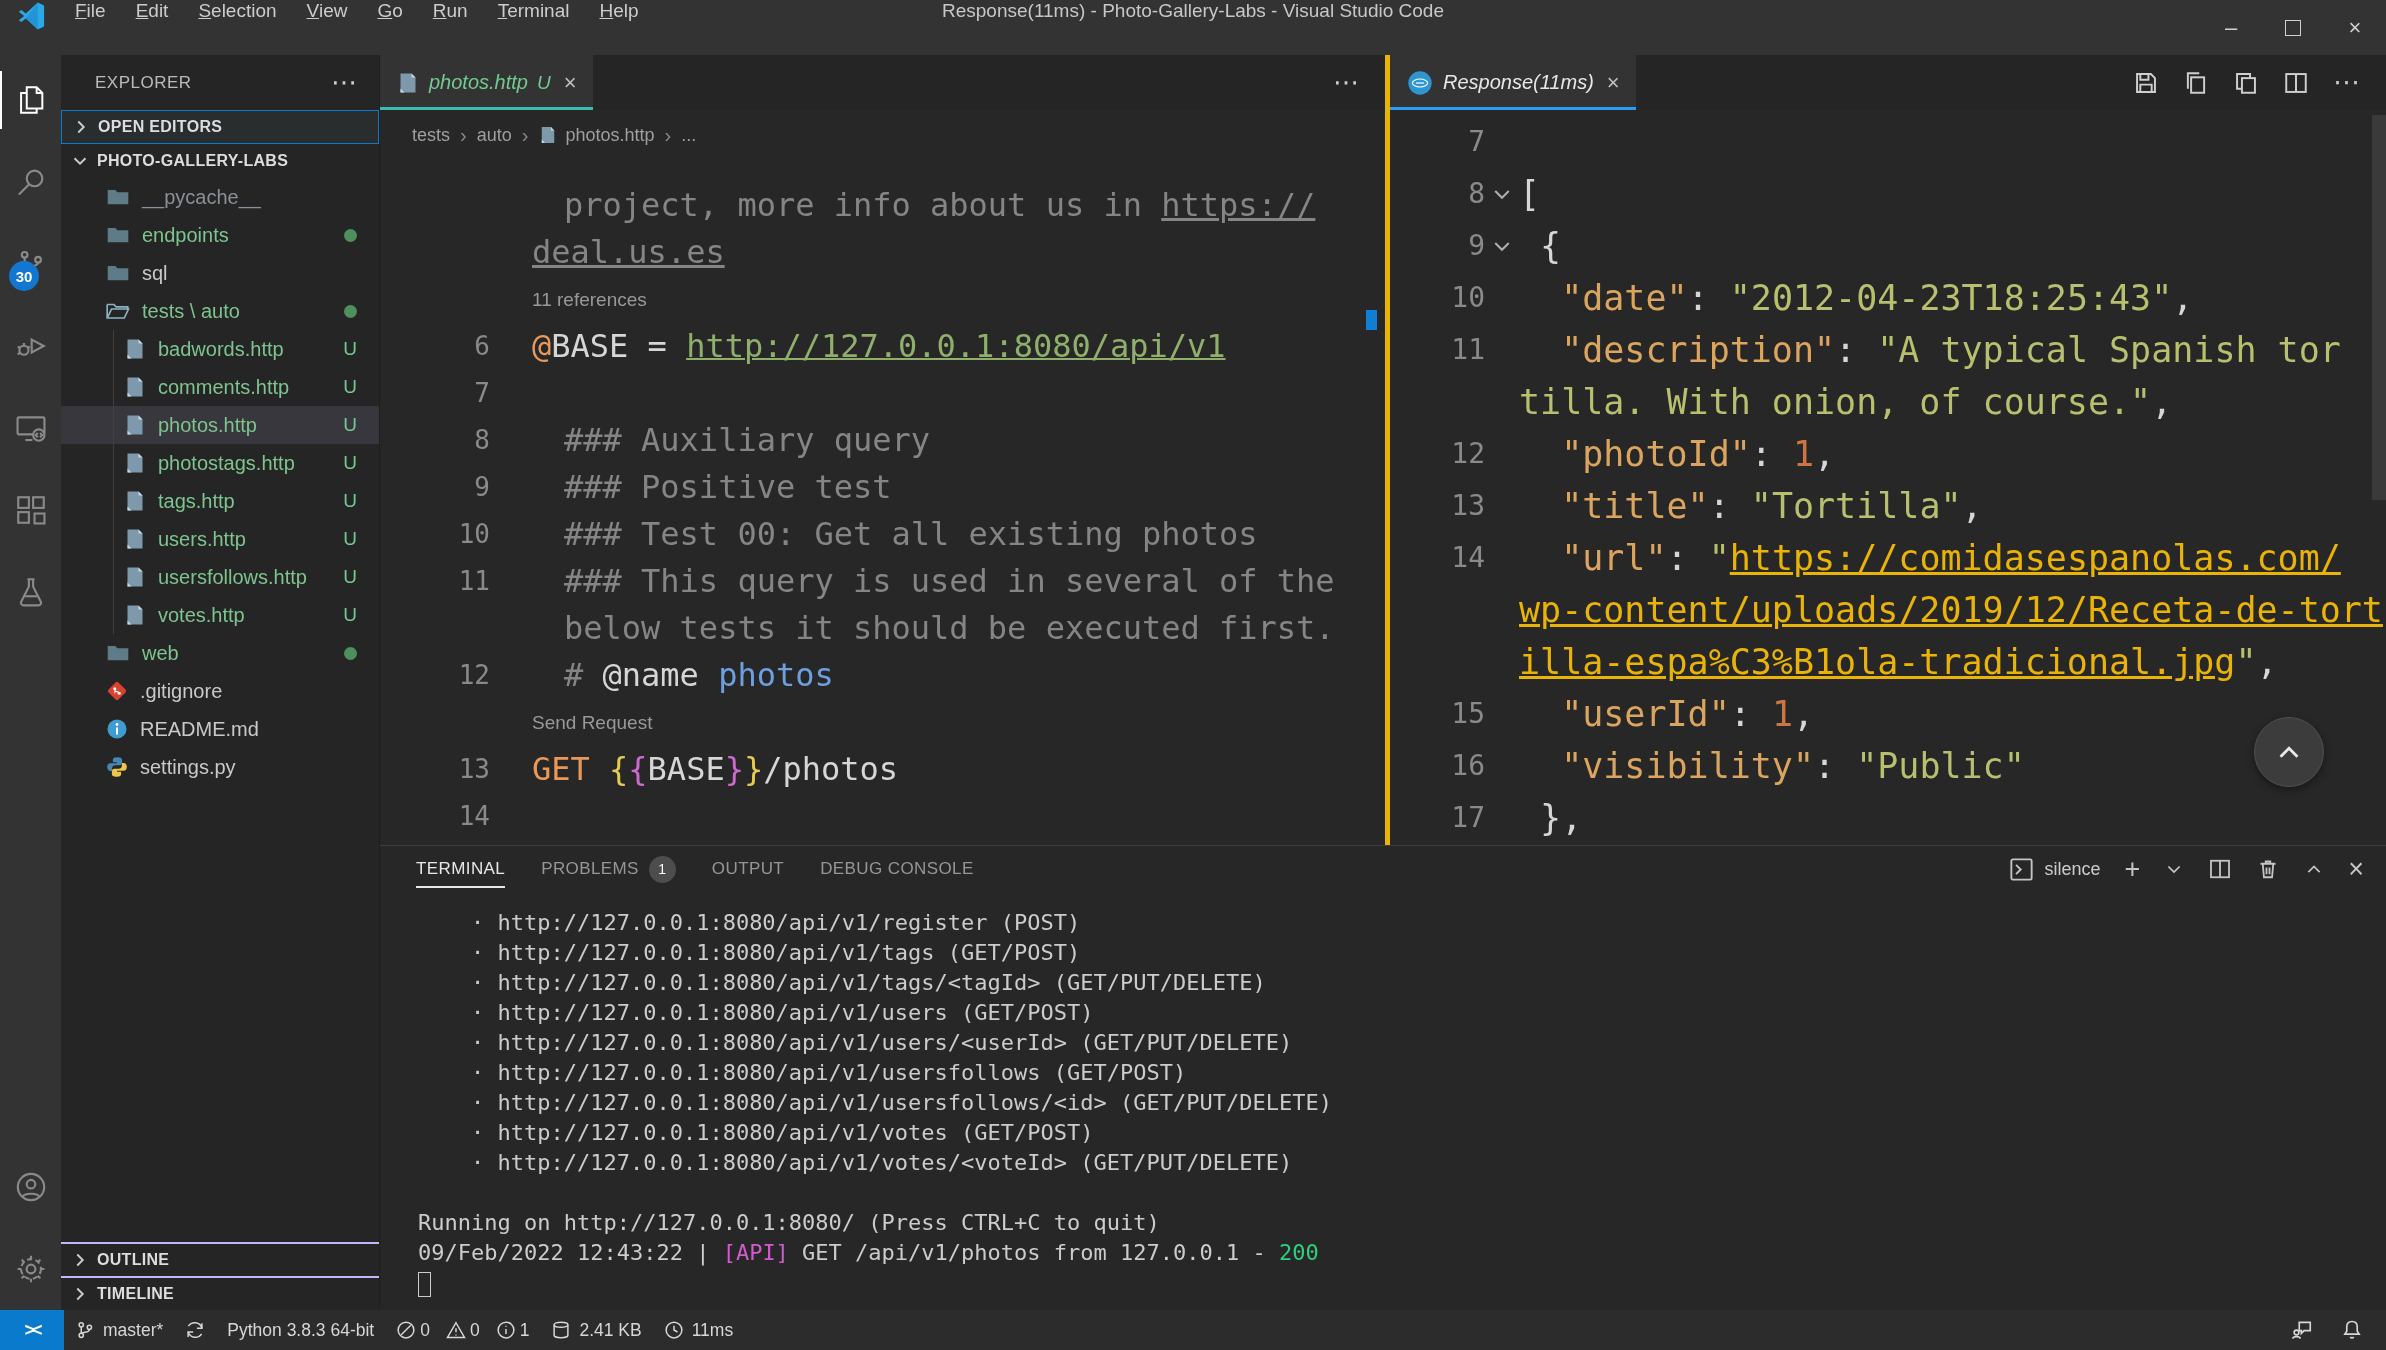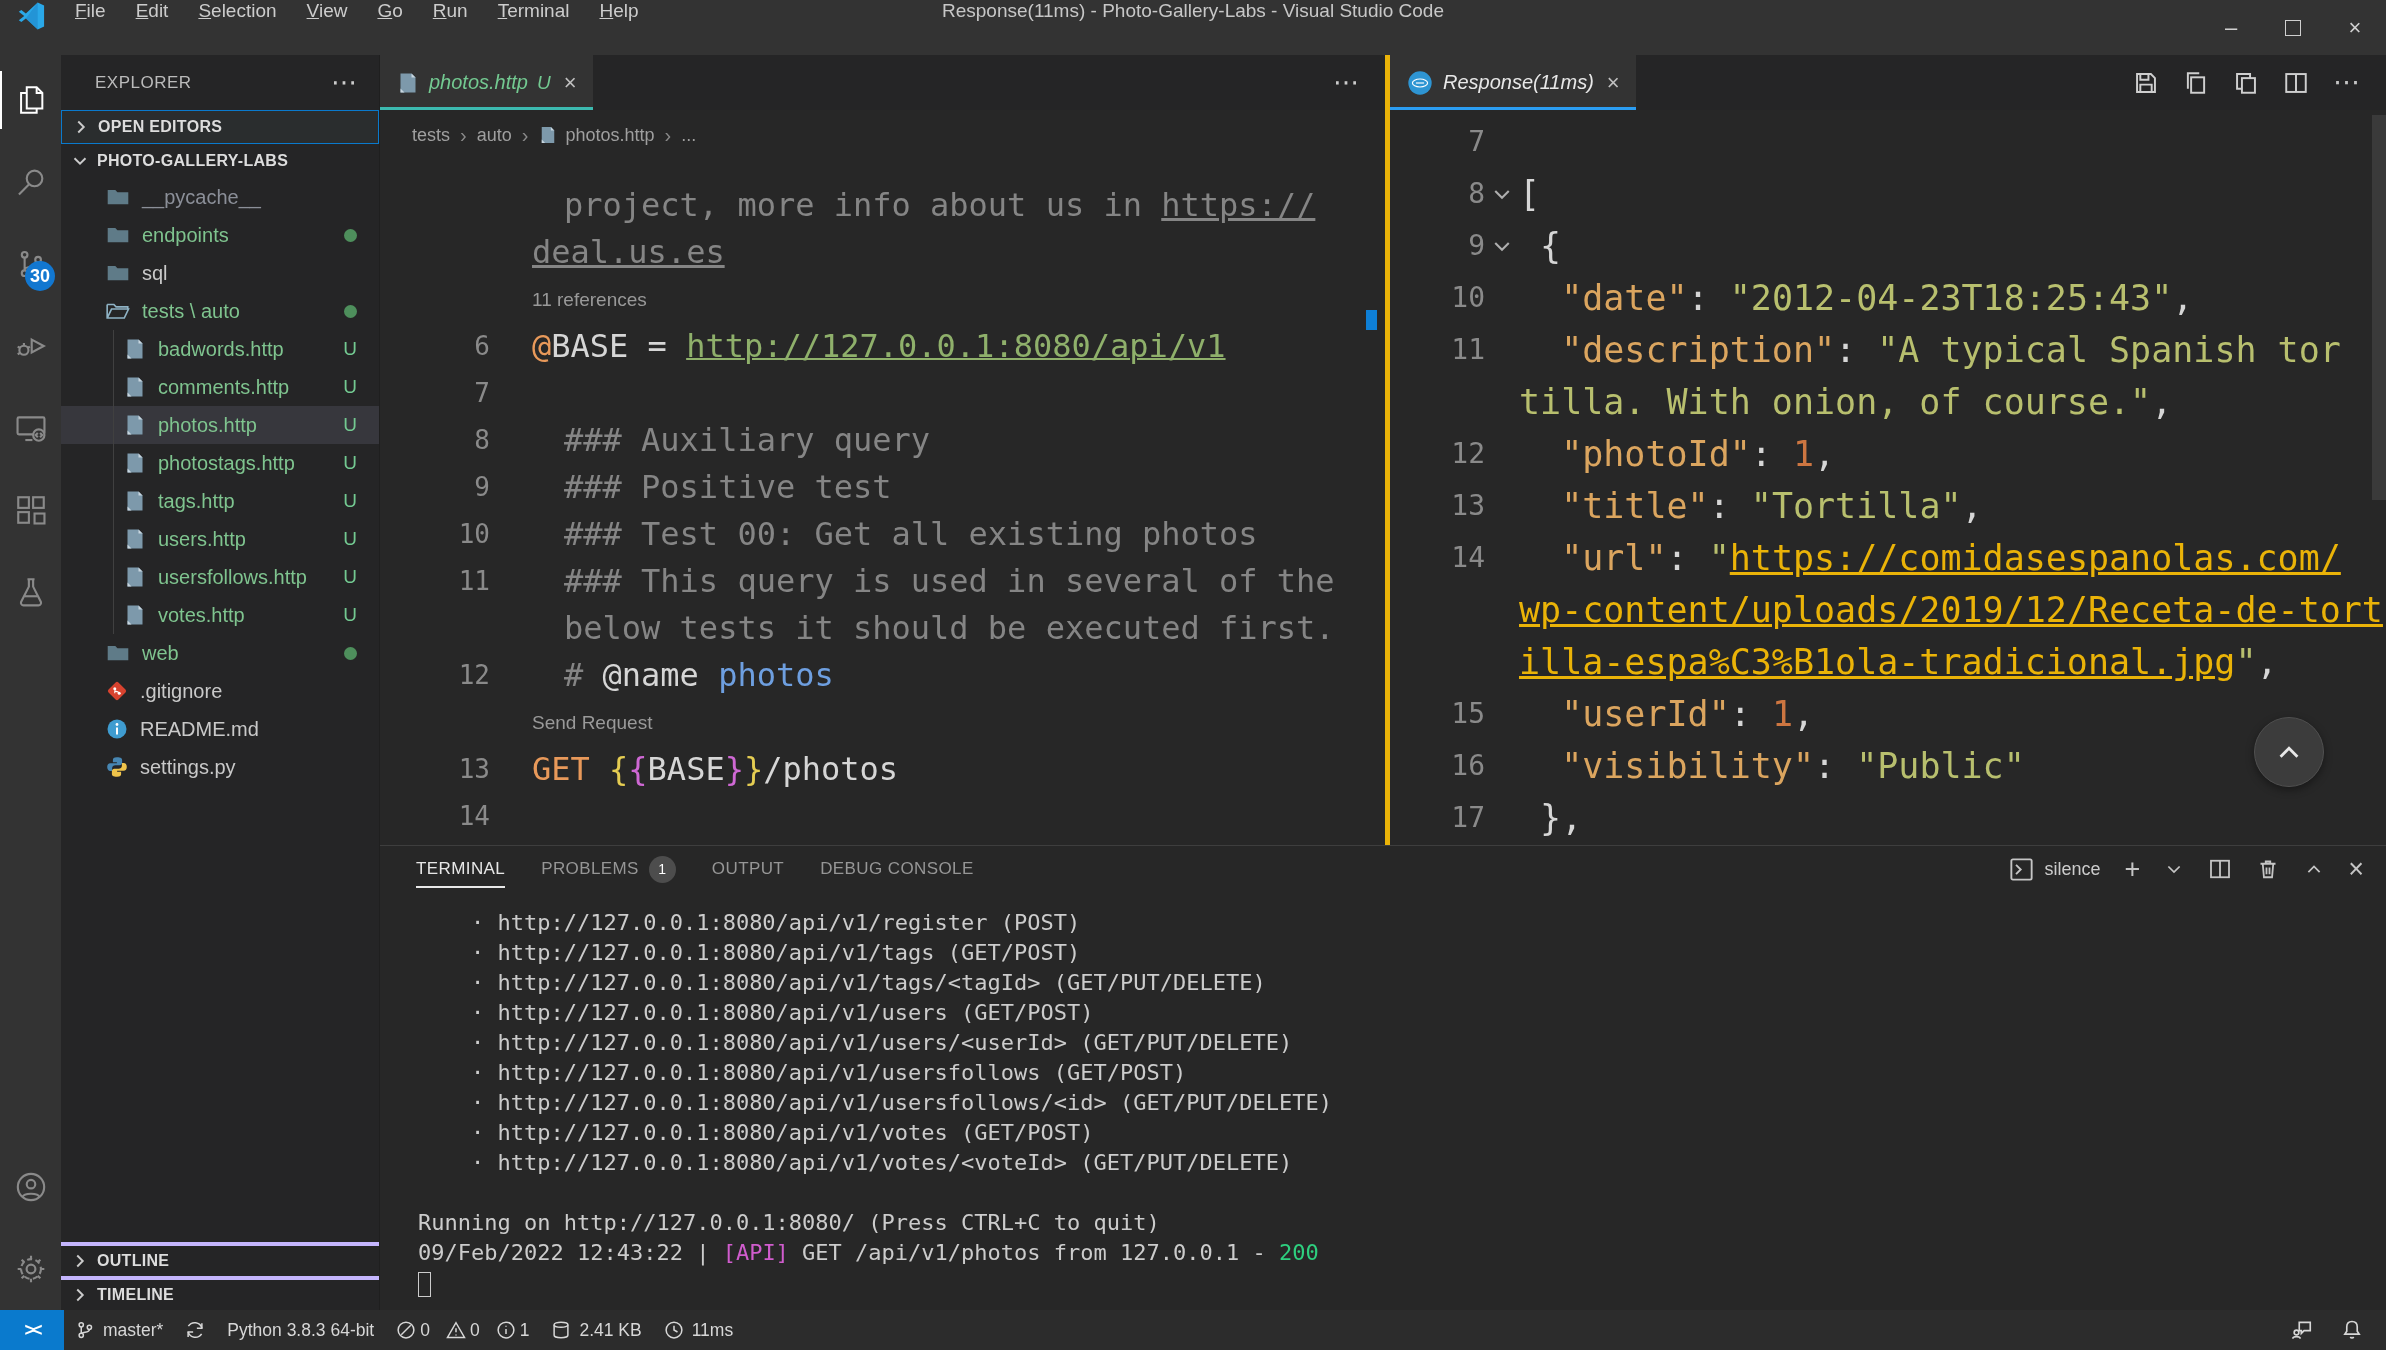--- a/index.html
+++ b/index.html
@@ -17,33 +17,33 @@
   .tb-ctl { width:62px; display:flex; align-items:center; justify-content:center; font-size:22px; color:#d0d0d0; }
   .tb-max { width:16px; height:16px; border:1.4px solid #d0d0d0; }
 
   
   .main { position:absolute; top:55px; left:0; right:0; bottom:40px; display:flex; }
 
   
   .activitybar { width:61px; background:#333333; display:flex; flex-direction:column; align-items:center; padding-top:4px; }
   .ab-item { width:61px; height:82px; display:flex; align-items:center; justify-content:center; position:relative; }
   .ab-item.active::before { content:""; position:absolute; left:0; top:12px; bottom:12px; width:2px; background:#ffffff; }
-  .ab-badge { position:absolute; right:6px; bottom:14px; min-width:30px; height:30px; border-radius:15px; background:#1277d0; color:#fff;
-              font-size:18px; display:flex; align-items:center; justify-content:center; font-weight:bold; }
+  .ab-badge { position:absolute; right:22px; bottom:14px; min-width:30px; height:30px; border-radius:15px; background:#1277d0; color:#fff;
+              font-size:15px; display:flex; align-items:center; justify-content:center; font-weight:bold; }
   .ab-bottom { margin-top:auto; }
 
   
   .sidebar { width:319px; background:#252526; display:flex; flex-direction:column; border-right:1px solid #1f1f1f; }
   .sb-head { height:55px; display:flex; align-items:center; padding:0 22px 0 34px; }
   .sb-title { font-size:17px; color:#bbbbbb; letter-spacing:.5px; }
   .sb-more { margin-left:auto; font-size:26px; color:#cccccc; }
   .section-row { height:34px; display:flex; align-items:center; gap:6px; padding-left:8px; font-size:16px; font-weight:bold;
                  color:#dddddd; letter-spacing:.3px; }
   .section-row.focused { border:1px solid #0a7acd; background:#2a2d2e; }
-  .section-bottom { border-top:4px solid #c4b5fd; }
+  .section-bottom { border-top:2px solid #c4b5fd; }
   .tree { flex:1; position:relative; }
   .tree-row { height:38px; display:flex; align-items:center; gap:11px; padding-left:44px; position:relative; font-size:20px; }
   .tree-row.child { padding-left:62px; }
   .tree-row.child::before { content:""; position:absolute; left:52px; top:0; bottom:0; width:1px; background:#404040; }
   .tree-row.selected { background:#37373d; }
   .tree-label { white-space:pre; }
   .c-green { color:#7fc48f; }
   .c-muted { color:#8b8f98; }
   .c-normal { color:#c9c9c9; }
   .tree-right { margin-left:auto; margin-right:22px; display:flex; align-items:center; }

